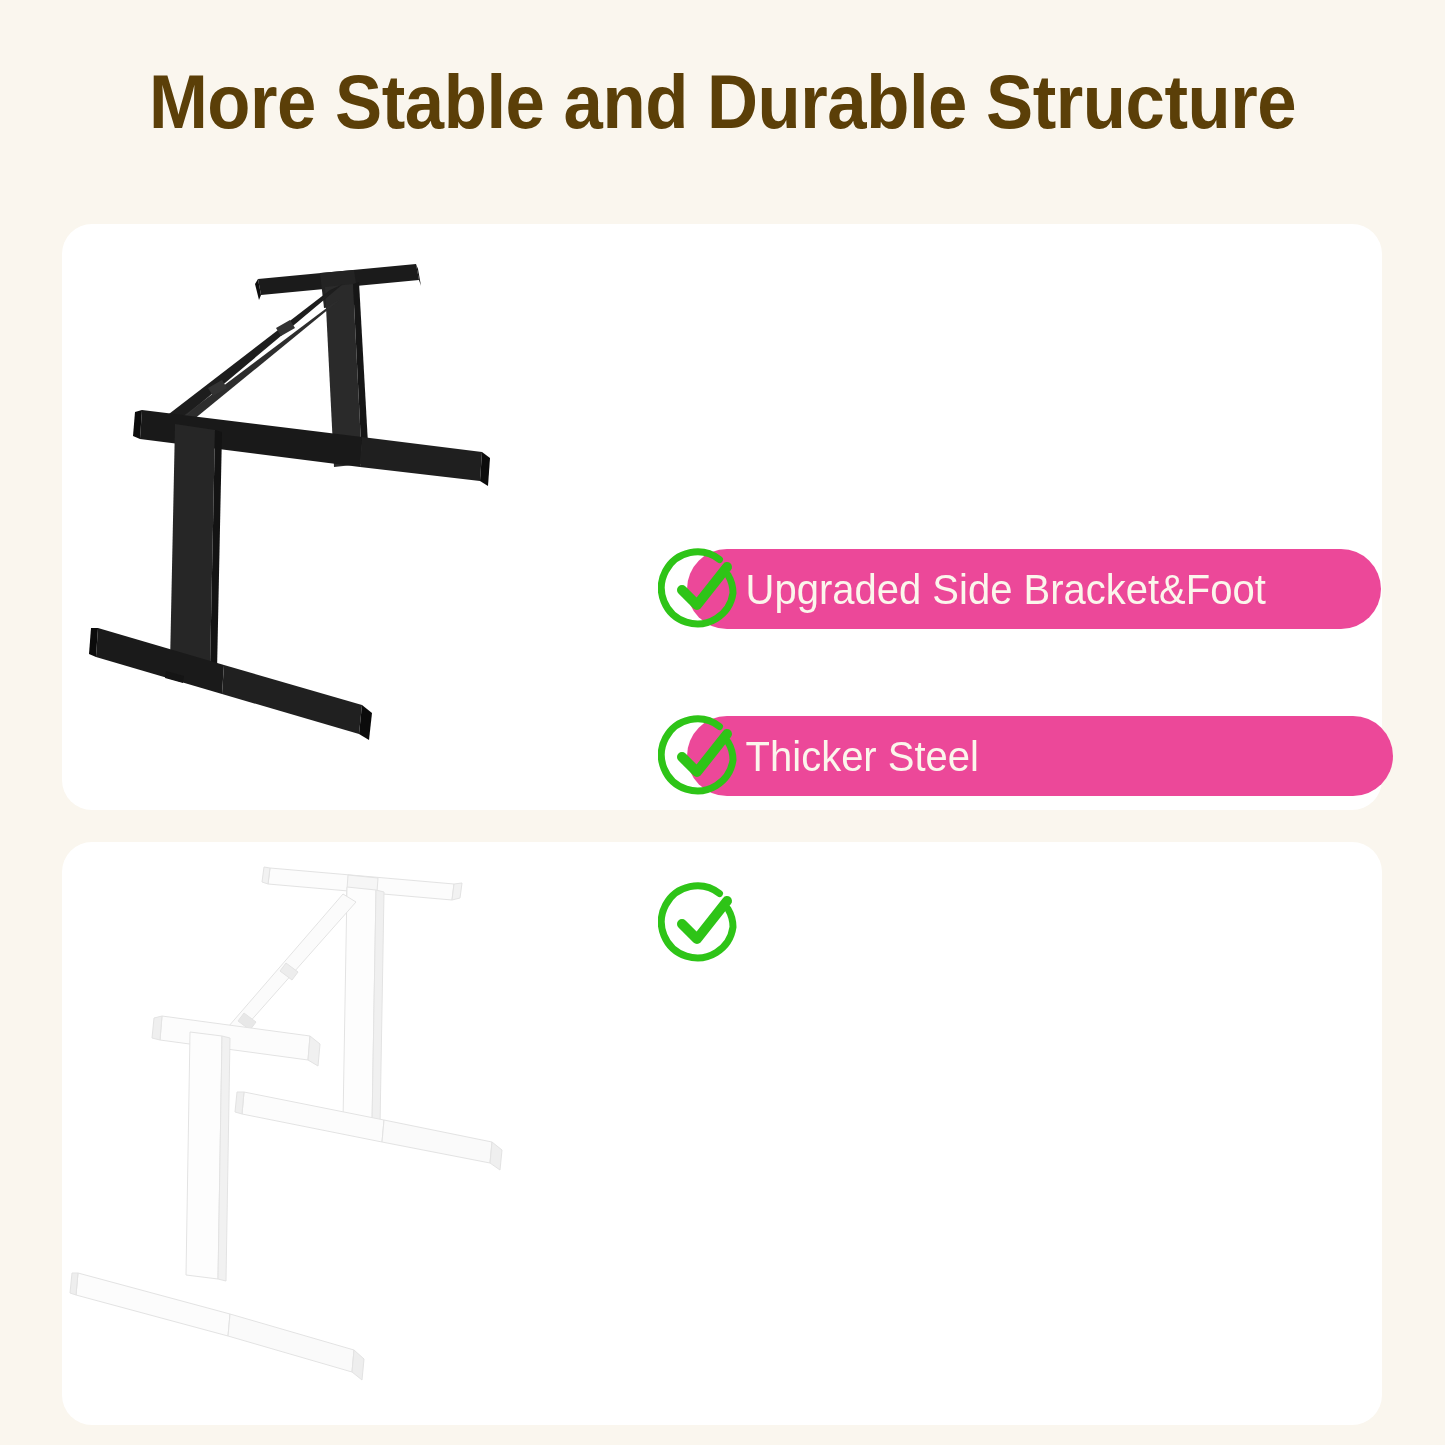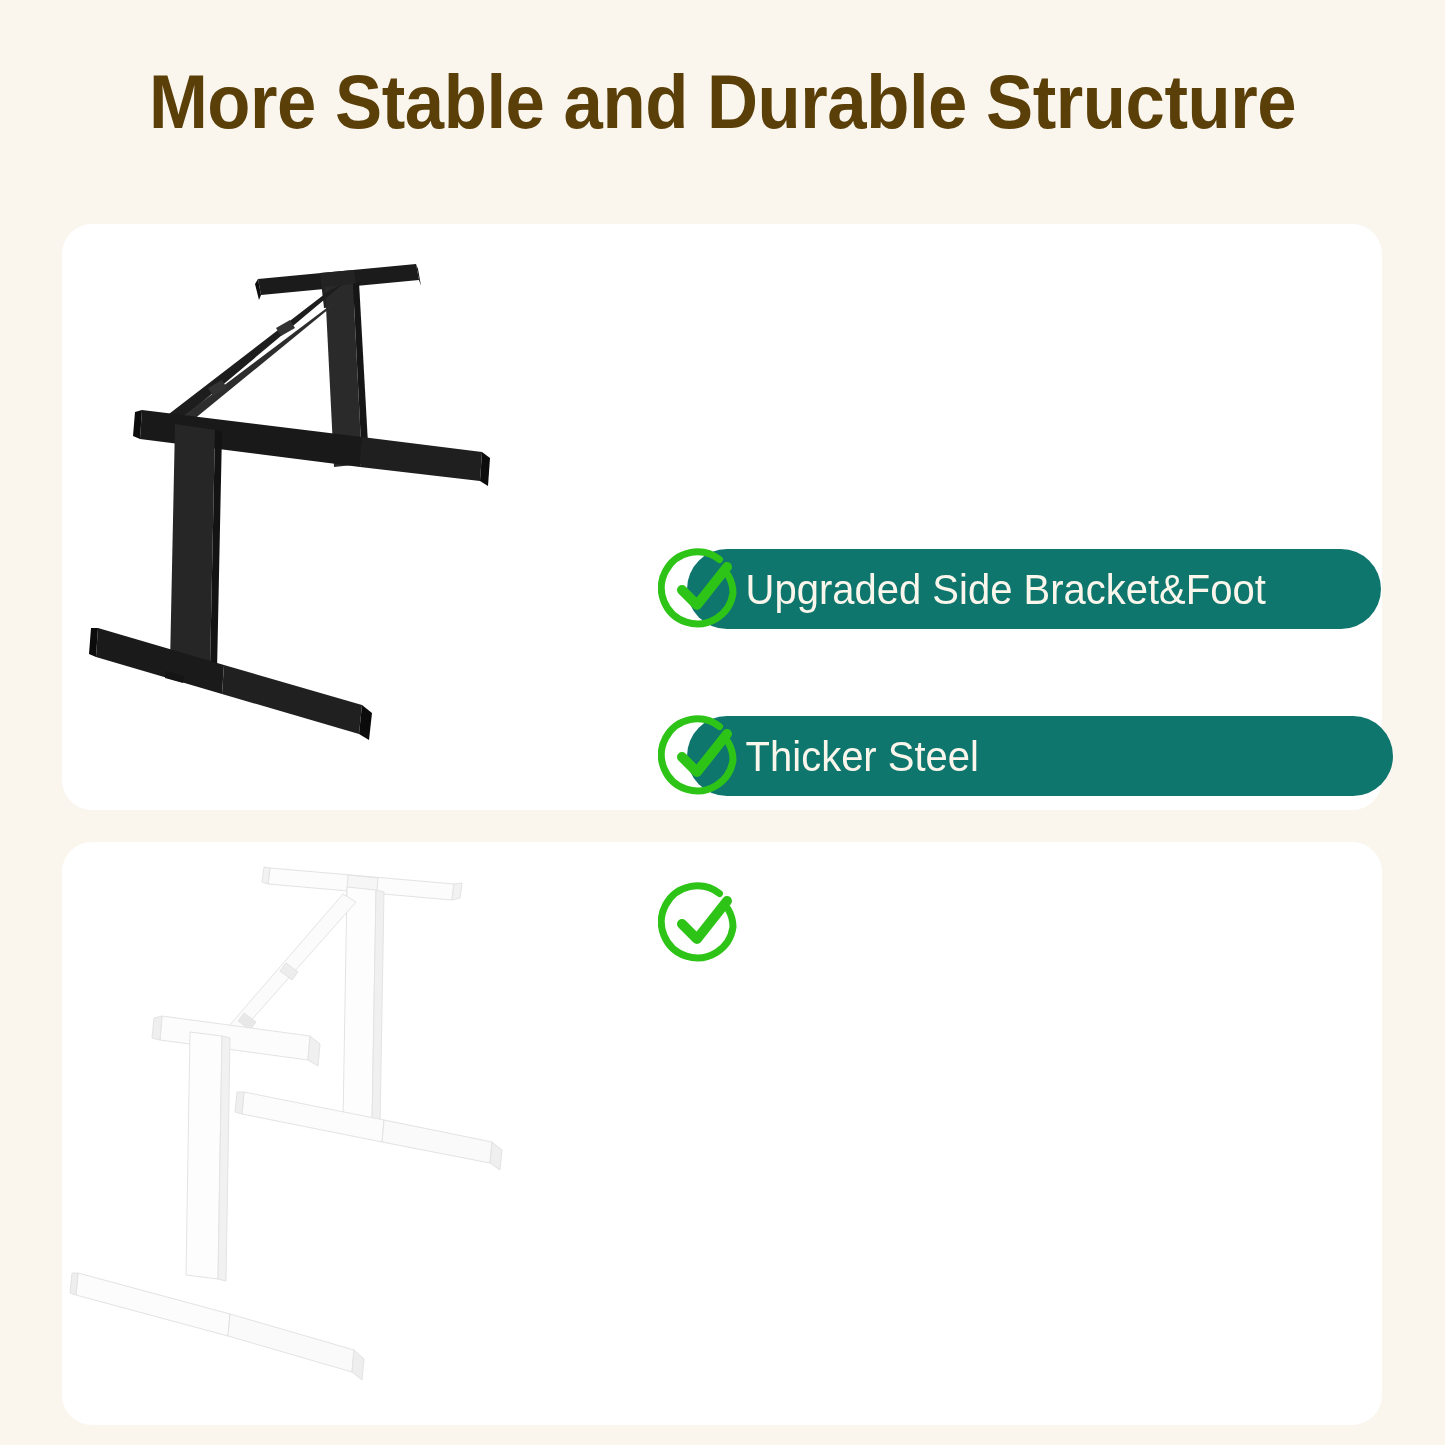--- a/index.html
+++ b/index.html
@@ -87,21 +87,21 @@
   .badge-pill {
     position: absolute;
     left: 29px;
     top: 3px;
     height: 80px;
     border-radius: 40px;
     display: flex;
     align-items: center;
   }
   .badge-pill.good {
-    background: #0f766e;
+    background: #ec4899;
   }
 
   .badge-text {
     white-space: nowrap;
     font-family: "Liberation Sans", sans-serif;
     font-size: 43px;
     line-height: 1;
     transform: scaleX(0.93);
     transform-origin: 0% 50%;
     padding-left: 63px;

